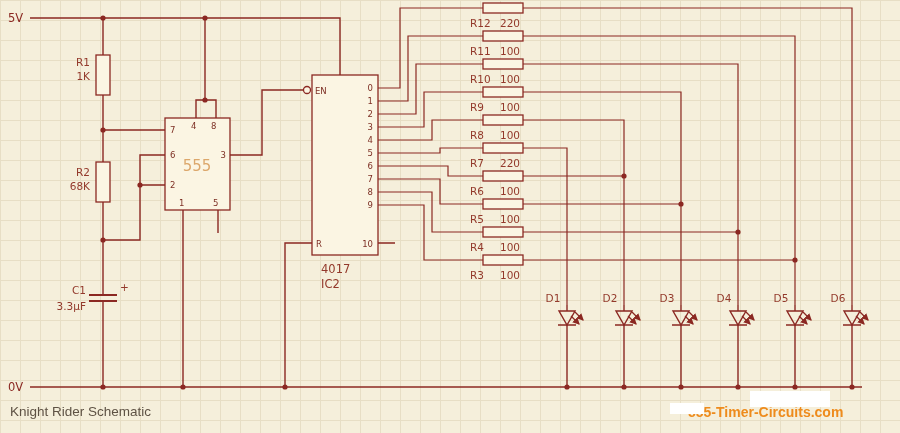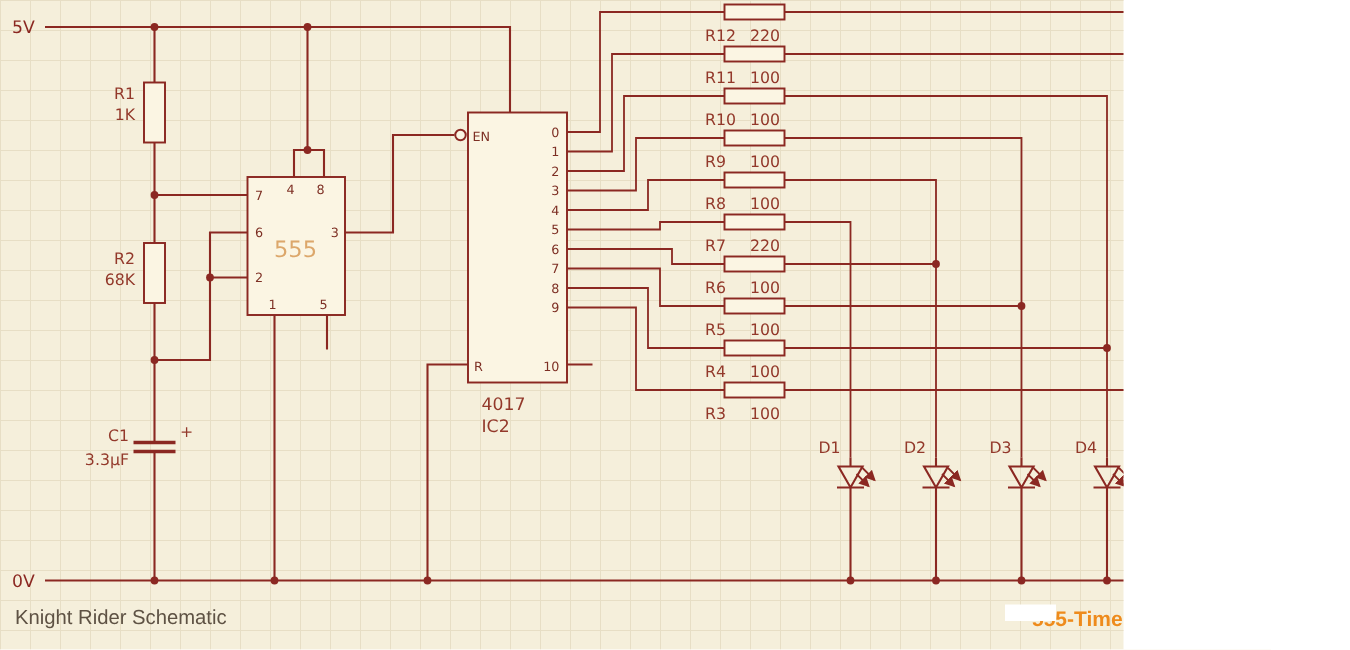--- a/index.html
+++ b/index.html
@@ -1,17 +1,17 @@
 <!DOCTYPE html>
 <html><head>
 <meta charset="utf-8">
 <style>
   html,body{margin:0;padding:0;background:#fff;}
   .canvas{
-    position:relative;width:749px;height:433px;overflow:hidden;
+    position:relative;width:900px;height:433px;overflow:hidden;
     background-color:#f5efdb;
     background-image:
       linear-gradient(#e7dec5 1px, transparent 1px),
       linear-gradient(90deg,#e7dec5 1px, transparent 1px);
     background-size:20px 20px;
   }
   svg{position:absolute;left:0;top:0;}
   .wire{stroke:#8b2822;stroke-width:1.4;fill:none;}
   .thin{stroke-width:1.2;}
   .plate{stroke:#8b2822;stroke-width:2.2;fill:none;}

